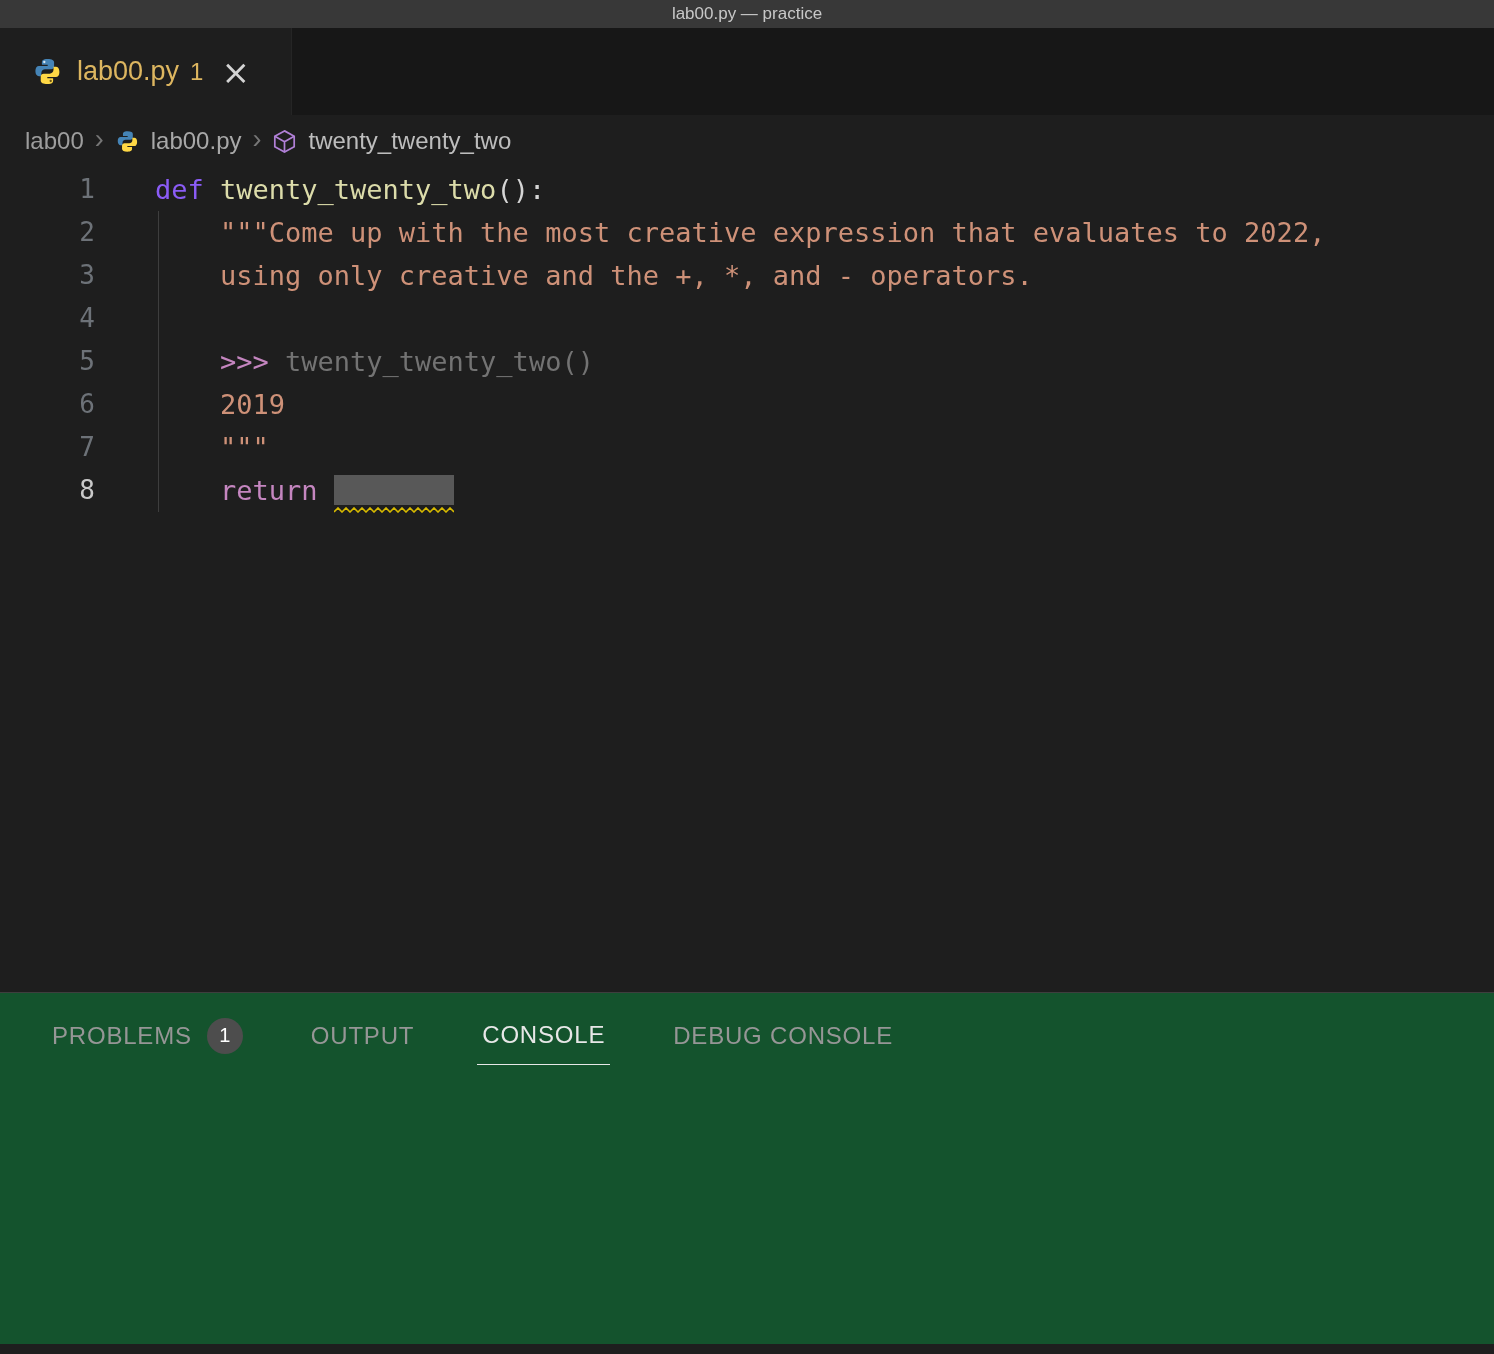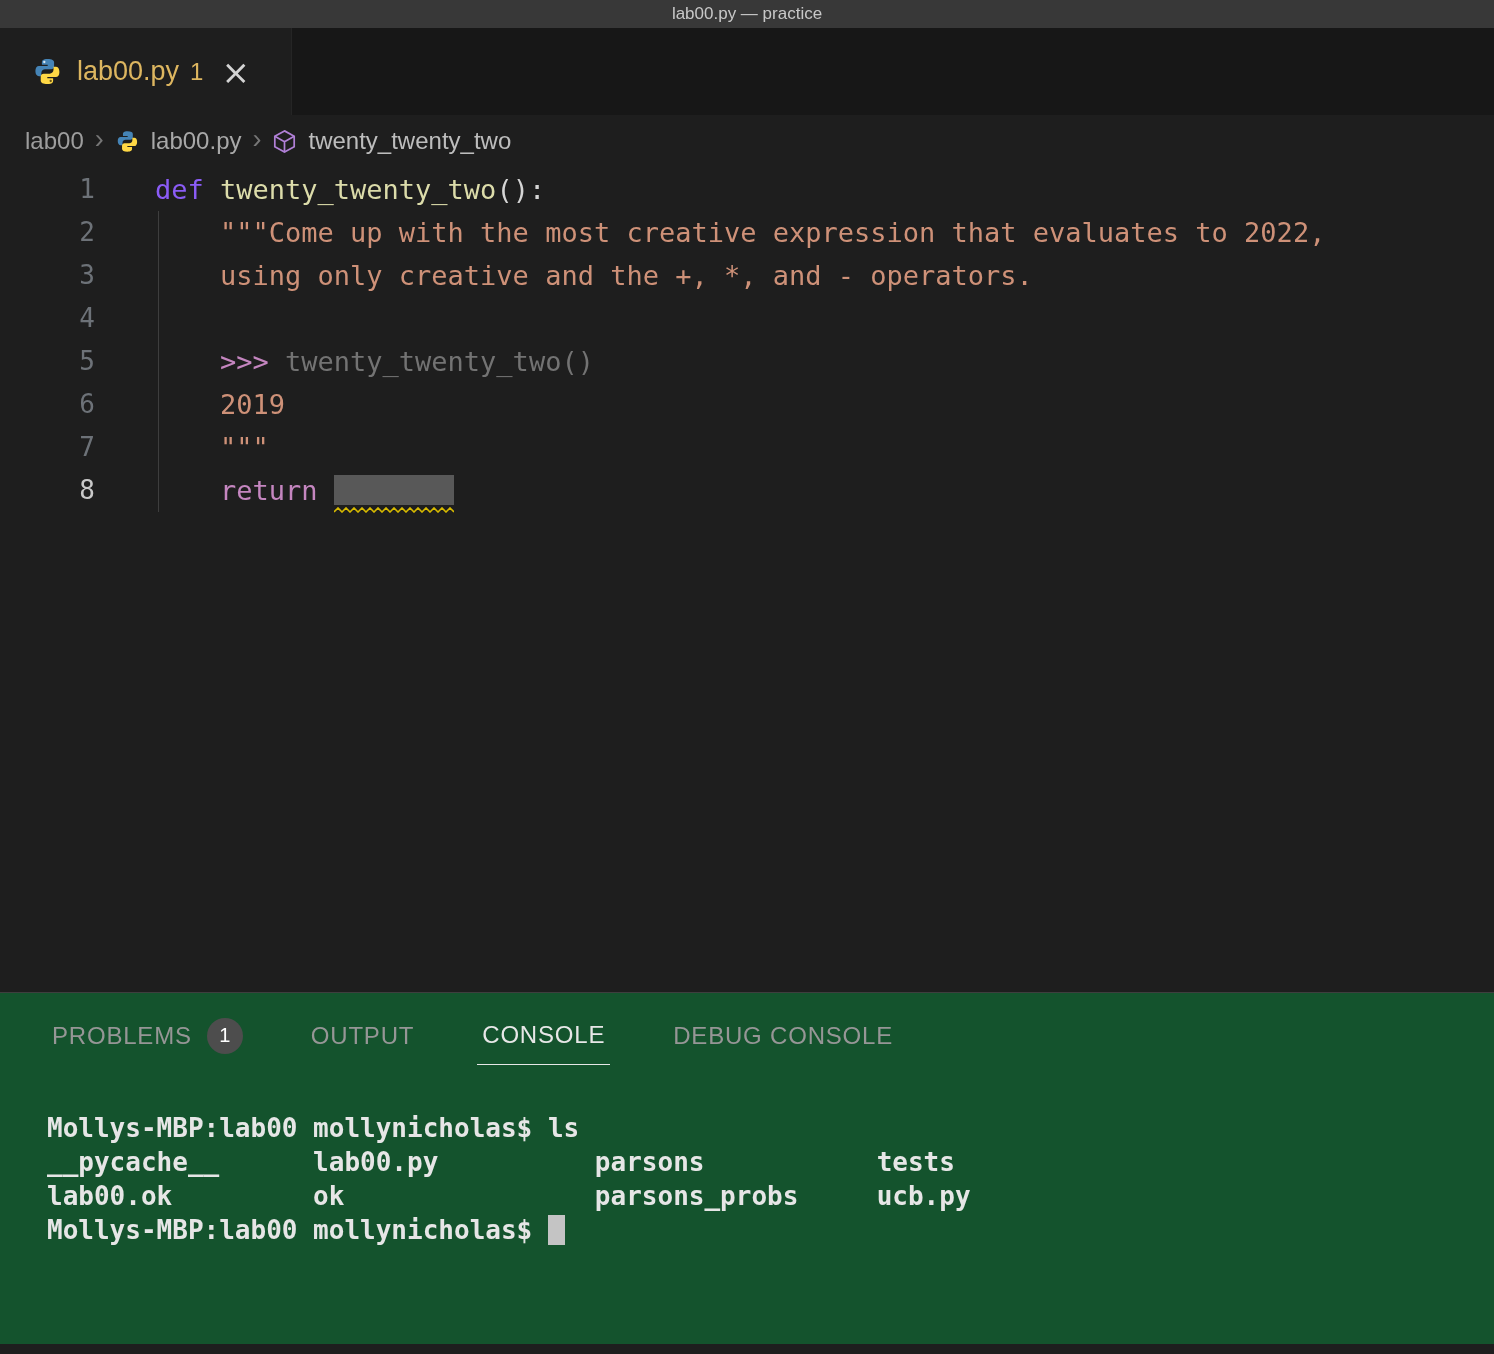--- a/index.html
+++ b/index.html
@@ -168,19 +168,13 @@
       <span>OUTPUT</span>
     </div>
     <div class="panel-tab active">
       <span>CONSOLE</span>
     </div>
     <div class="panel-tab">
       <span>DEBUG CONSOLE</span>
     </div>
   </div>
 
-  <div class="terminal">
-    <div class="term-line">Mollys-MBP:lab00 mollynicholas$ ls</div>
-    <div class="term-line">__pycache__      lab00.py          parsons           tests</div>
-    <div class="term-line">lab00.ok         ok                parsons_probs     ucb.py</div>
-    <div class="term-line"><span>Mollys-MBP:lab00 mollynicholas$ </span><span class="cursor"></span></div>
-  </div>
 </div>
 
 </body></html>

